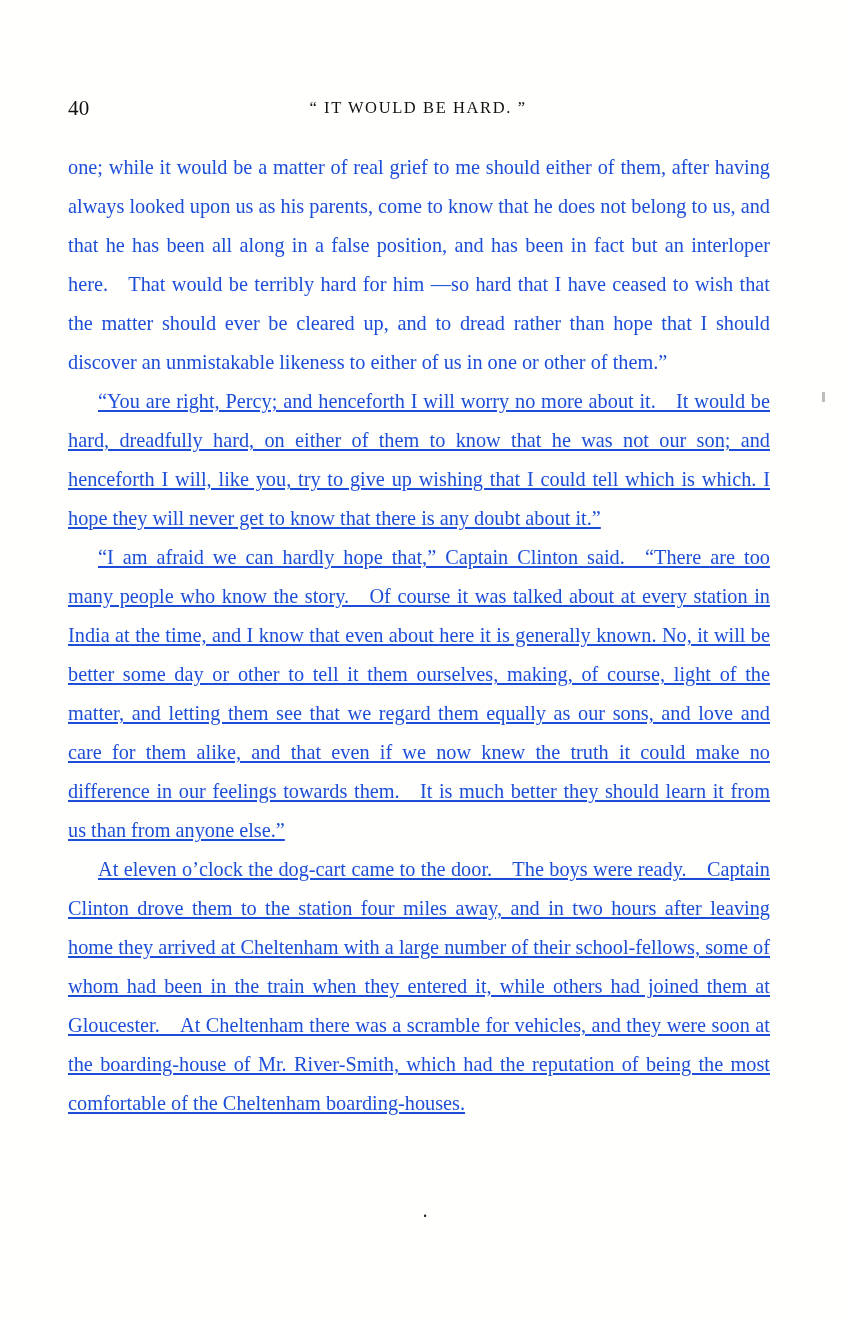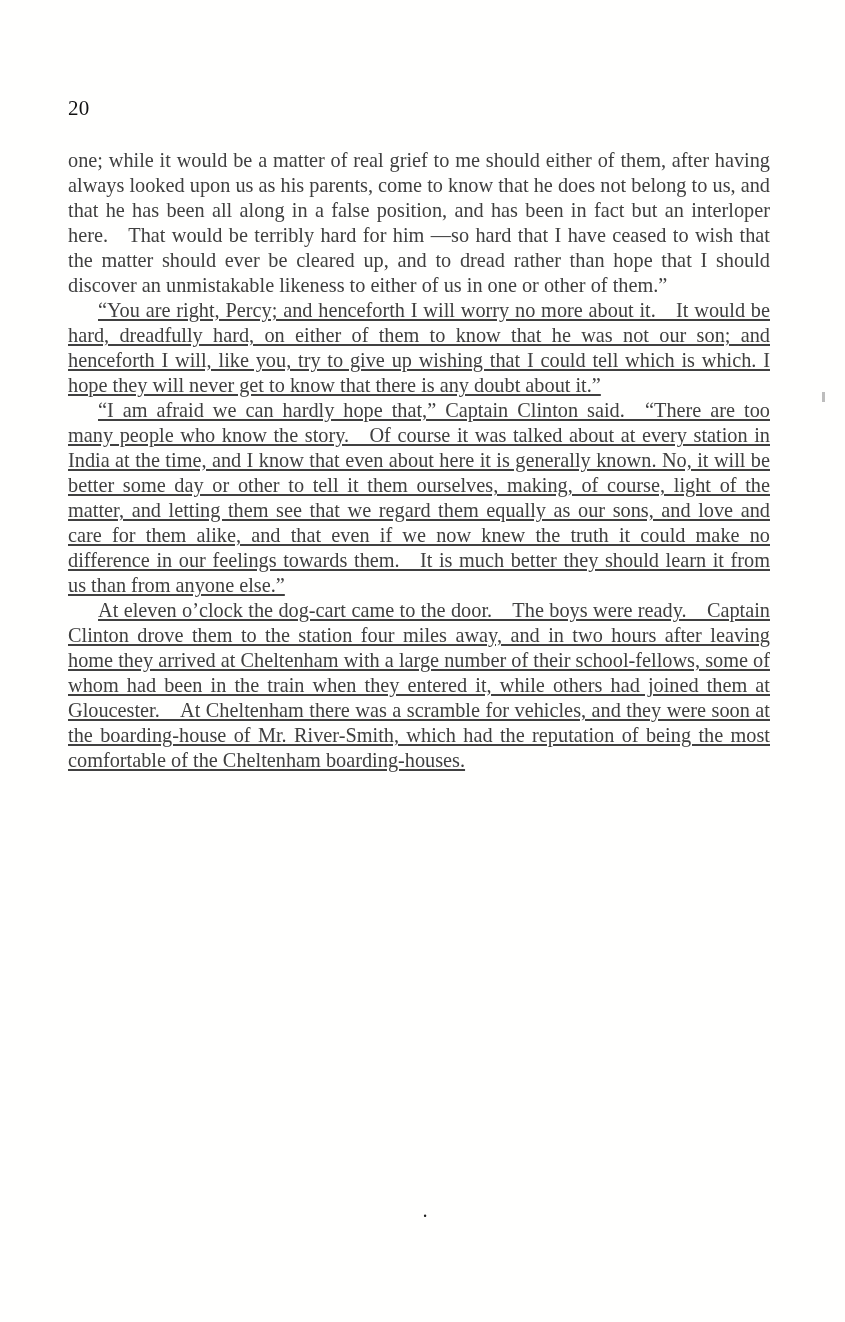--- a/index.html
+++ b/index.html
@@ -47,24 +47,24 @@
     letter-spacing: 1.6px;
     font-variant: small-caps;
     text-transform: uppercase;
   }
   .body-text {
     position: absolute;
     left: 68px;
     top: 148px;
     width: 702px;
     font-size: 20.3px;
-    line-height: 25px;
+    line-height: 39px;
     text-align: justify;
     text-justify: inter-word;
-    color: #404040;
+    color: #1d4ed8;
   }
   .body-text p {
     margin: 0;
     text-indent: 0;
   }
   .body-text p.indent {
     text-indent: 30px;
     text-decoration: underline;
   }
   .center-dot {
@@ -84,21 +84,22 @@
     height: 10px;
     background: #bdbdbd;
   }
 </style>
 </head>
 <body>
 
 <div class="page">
 
   <div class="header">
-    <div class="folio">20</div>
+    <div class="folio">40</div>
+    <div class="running-head">“ It would be hard. ”</div>
   </div>
 
   <div class="body-text">
     <p>one; while it would be a matter of real grief to me should either of them, after having always looked upon us as his parents, come to know that he does not belong to us, and that he has been all along in a false position, and has been in fact but an interloper here. That would be terribly hard for him —so hard that I have ceased to wish that the matter should ever be cleared up, and to dread rather than hope that I should discover an unmistakable likeness to either of us in one or other of them.”</p>
     <p class="indent">“You are right, Percy; and henceforth I will worry no more about it. It would be hard, dreadfully hard, on either of them to know that he was not our son; and henceforth I will, like you, try to give up wishing that I could tell which is which. I hope they will never get to know that there is any doubt about it.”</p>
     <p class="indent">“I am afraid we can hardly hope that,” Captain Clinton said. “There are too many people who know the story. Of course it was talked about at every station in India at the time, and I know that even about here it is generally known. No, it will be better some day or other to tell it them ourselves, making, of course, light of the matter, and letting them see that we regard them equally as our sons, and love and care for them alike, and that even if we now knew the truth it could make no difference in our feelings towards them. It is much better they should learn it from us than from anyone else.”</p>
     <p class="indent">At eleven o’clock the dog-cart came to the door. The boys were ready. Captain Clinton drove them to the station four miles away, and in two hours after leaving home they arrived at Cheltenham with a large number of their school-fellows, some of whom had been in the train when they entered it, while others had joined them at Gloucester. At Cheltenham there was a scramble for vehicles, and they were soon at the boarding-house of Mr. River-Smith, which had the reputation of being the most comfortable of the Cheltenham boarding-houses.</p>
   </div>
 
   <div class="center-dot">·</div>

